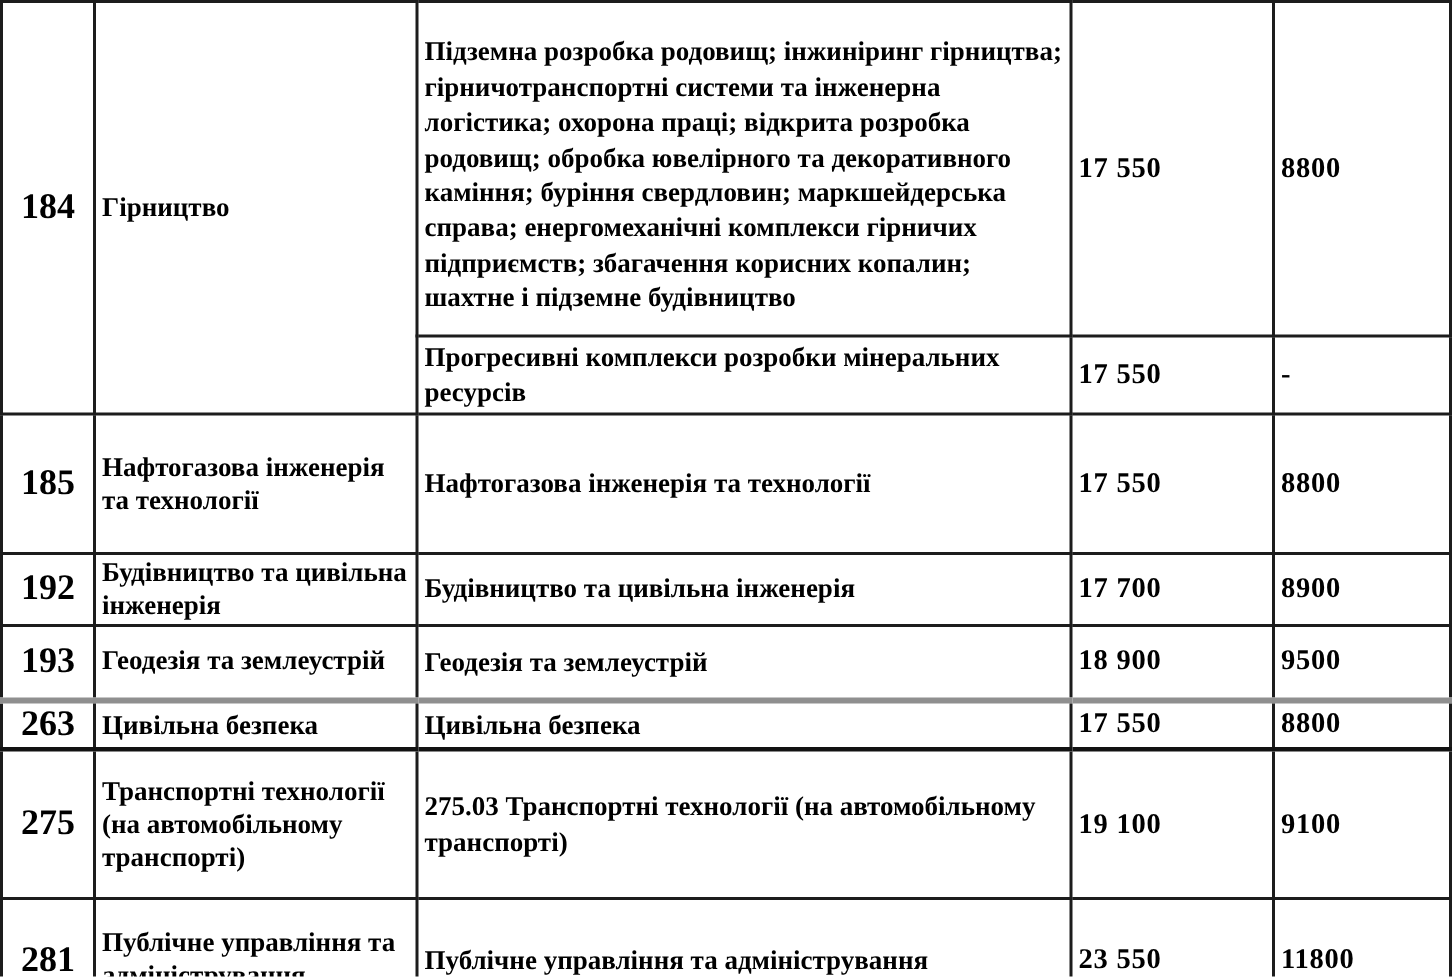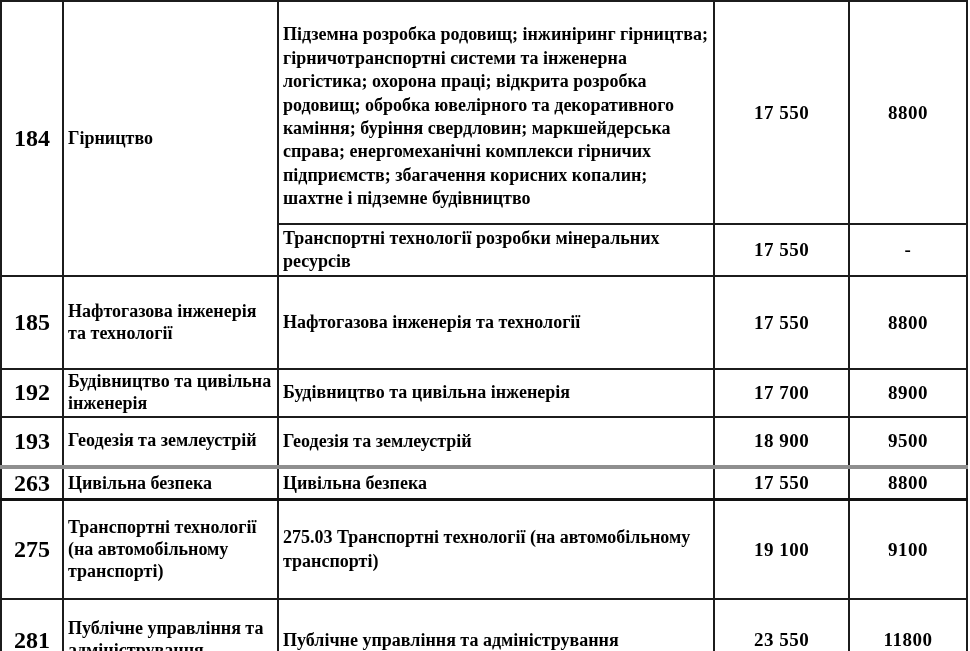--- a/index.html
+++ b/index.html
@@ -44,21 +44,21 @@
     padding-right: 6px;
   }
   td.c-prog {
     text-align: left;
     font-size: 18px;
     line-height: 1.3;
     padding-left: 6px;
     padding-right: 6px;
   }
   td.c-num {
-    text-align: center;
+    text-align: left;
     font-size: 19px;
     letter-spacing: 0.5px;
   }
   
   tr.r184a { height: 223px; }
   tr.r184b { height: 52px; }
   tr.r185  { height: 93px; }
   tr.r192  { height: 46px; }
   tr.r193  { height: 50px; }
   tr.r263  { height: 28px; }
@@ -83,21 +83,21 @@
     </colgroup>
     <tbody>
       <tr class="r184a">
         <td class="c-code" rowspan="2">184</td>
         <td class="c-spec" rowspan="2">Гірництво</td>
         <td class="c-prog">Підземна розробка родовищ; інжиніринг гірництва; гірничотранспортні системи та інженерна логістика; охорона праці; відкрита розробка родовищ; обробка ювелірного та декоративного каміння; буріння свердловин; маркшейдерська справа; енергомеханічні комплекси гірничих підприємств; збагачення корисних копалин; шахтне і підземне будівництво</td>
         <td class="c-num">17 550</td>
         <td class="c-num">8800</td>
       </tr>
       <tr class="r184b">
-        <td class="c-prog">Транспортні технології розробки мінеральних ресурсів</td>
+        <td class="c-prog">Прогресивні комплекси розробки мінеральних ресурсів</td>
         <td class="c-num">17 550</td>
         <td class="c-num">-</td>
       </tr>
       <tr class="r185">
         <td class="c-code">185</td>
         <td class="c-spec">Нафтогазова інженерія та технології</td>
         <td class="c-prog">Нафтогазова інженерія та технології</td>
         <td class="c-num">17 550</td>
         <td class="c-num">8800</td>
       </tr>

